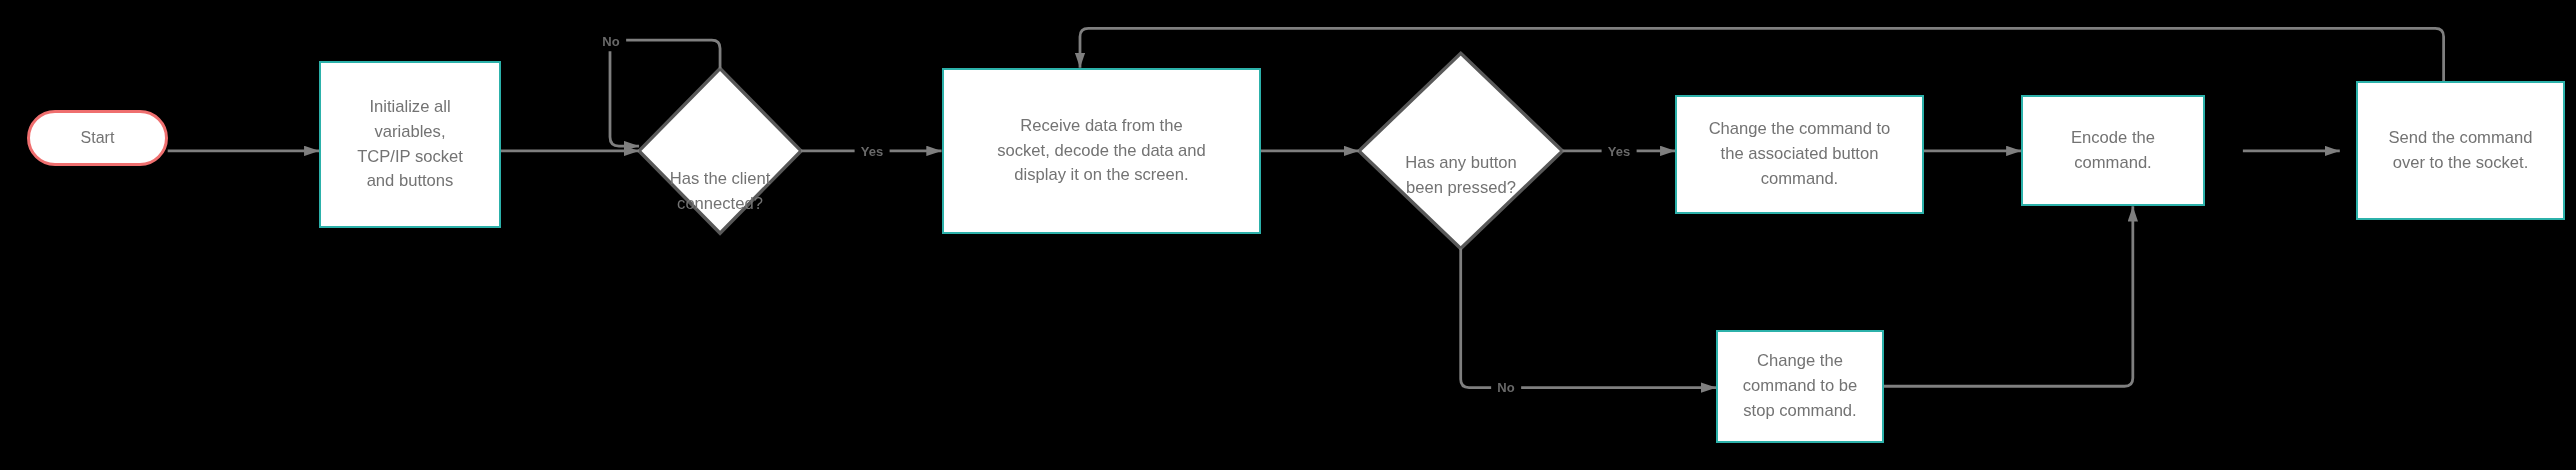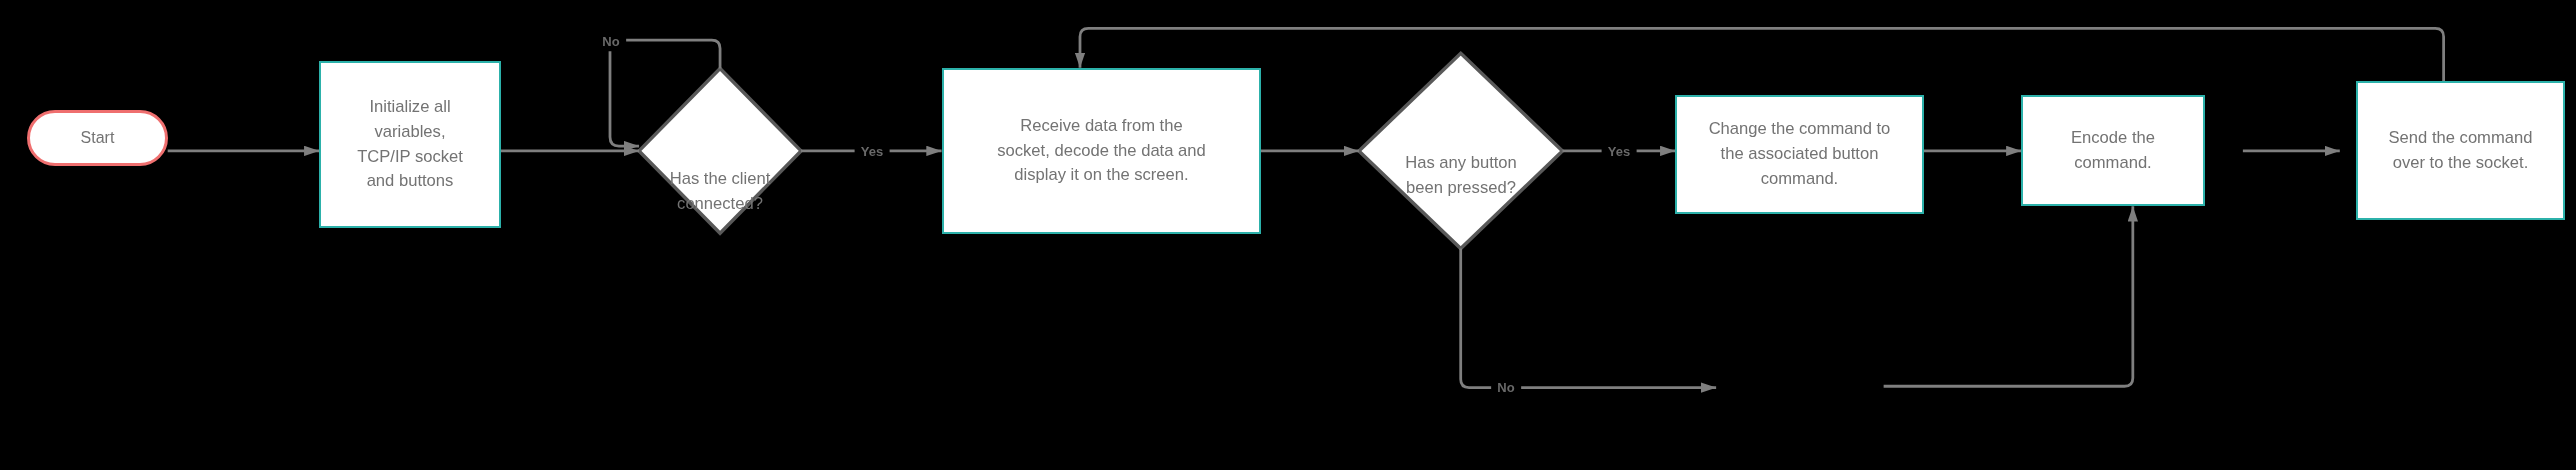--- a/index.html
+++ b/index.html
@@ -99,20 +99,23 @@
   <div class="node process" style="left:1675px;top:95px;width:249px;height:119px;">Change the command to
 the associated button
 command.</div>
 
   <div class="node process" style="left:2021px;top:95px;width:184px;height:111px;">Encode the
 command.</div>
 
   <div class="node process" style="left:2340px;top:81px;width:209px;height:139px;margin-left:16px;">Send the command
 over to the socket.</div>
 
+  <div class="node process" style="left:1716px;top:330px;width:168px;height:113px;">Change the
+command to be
+stop command.</div>
 
   <div class="edge-label" style="left:611px;top:42px;">No</div>
 
   <div class="edge-label" style="left:872px;top:152px;">Yes</div>
 
   <div class="edge-label" style="left:1619px;top:152px;">Yes</div>
 
   <div class="edge-label" style="left:1506px;top:388px;">No</div>
 
 </div>

